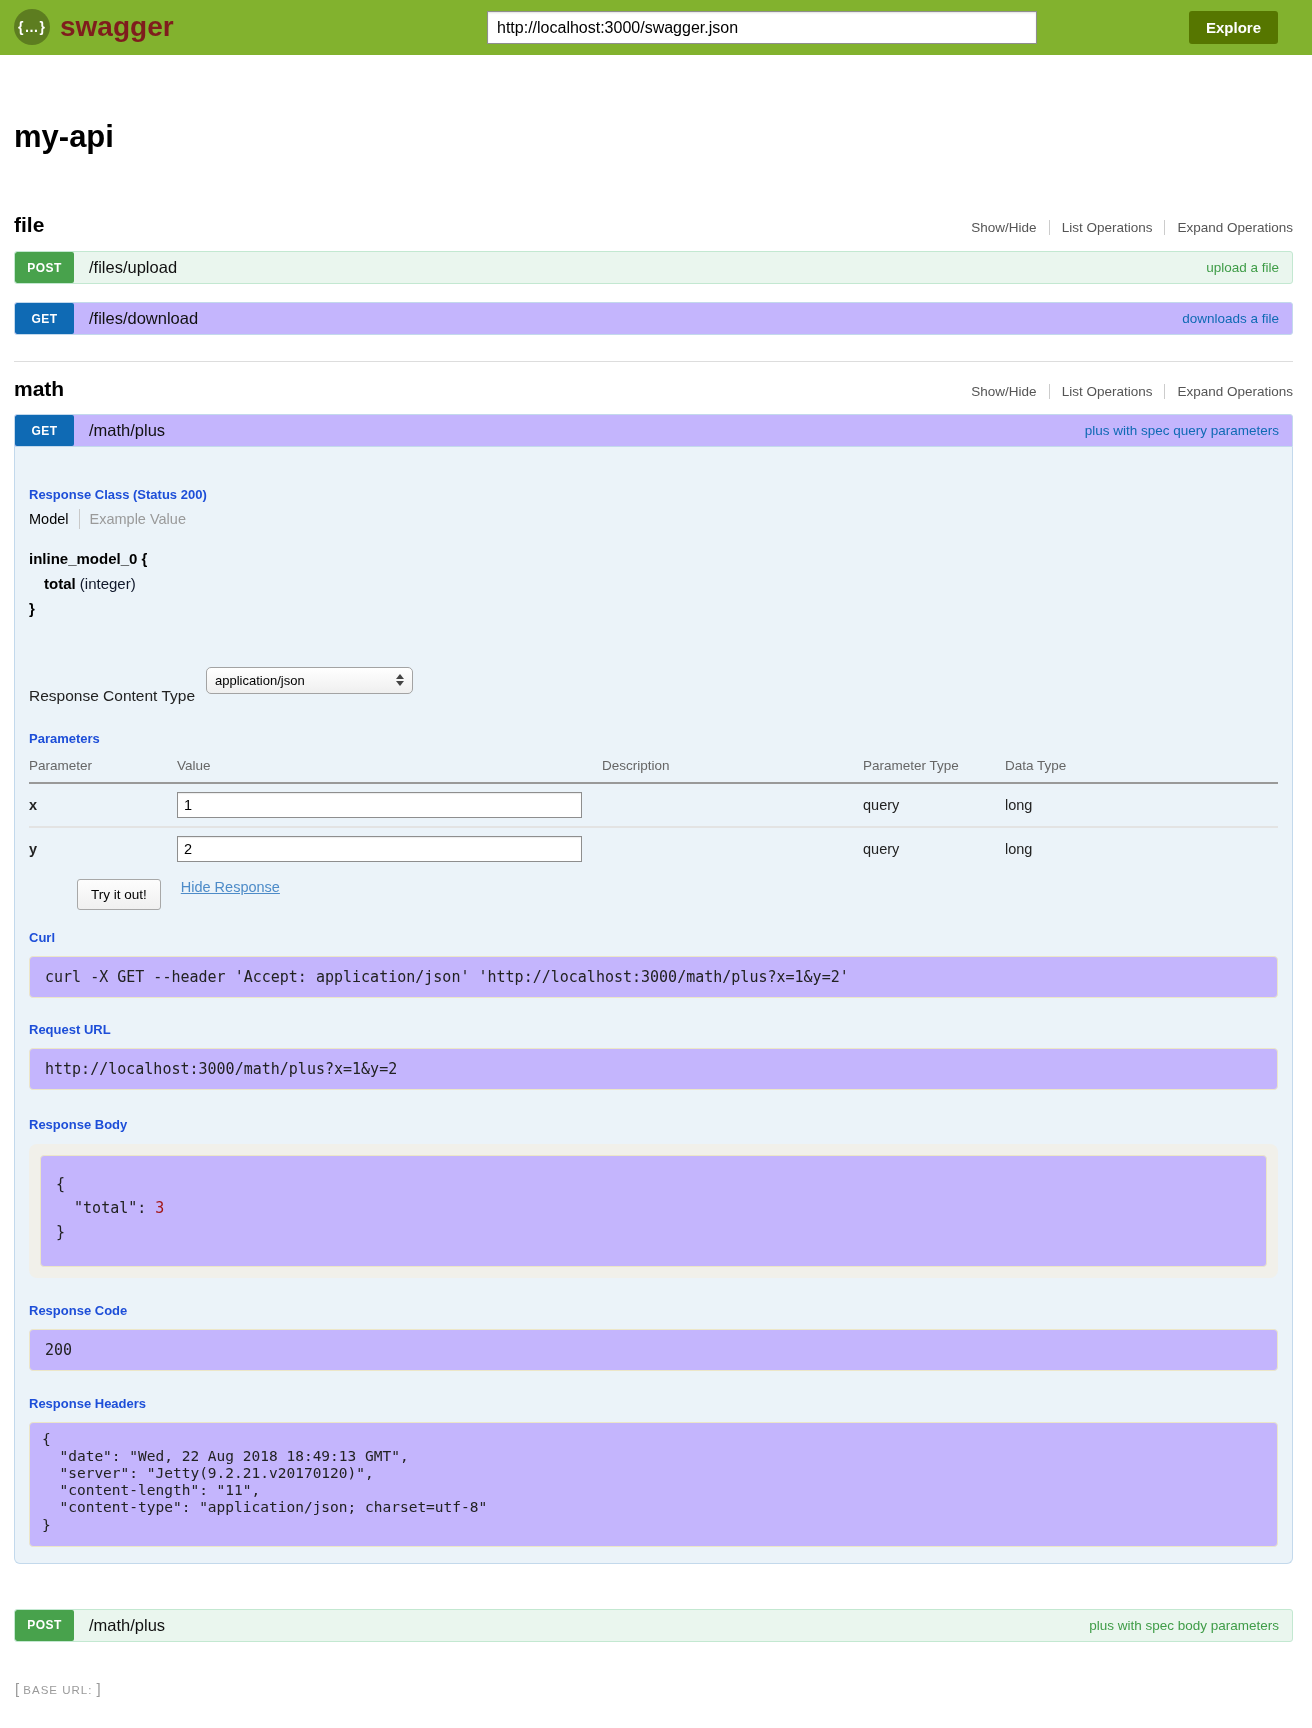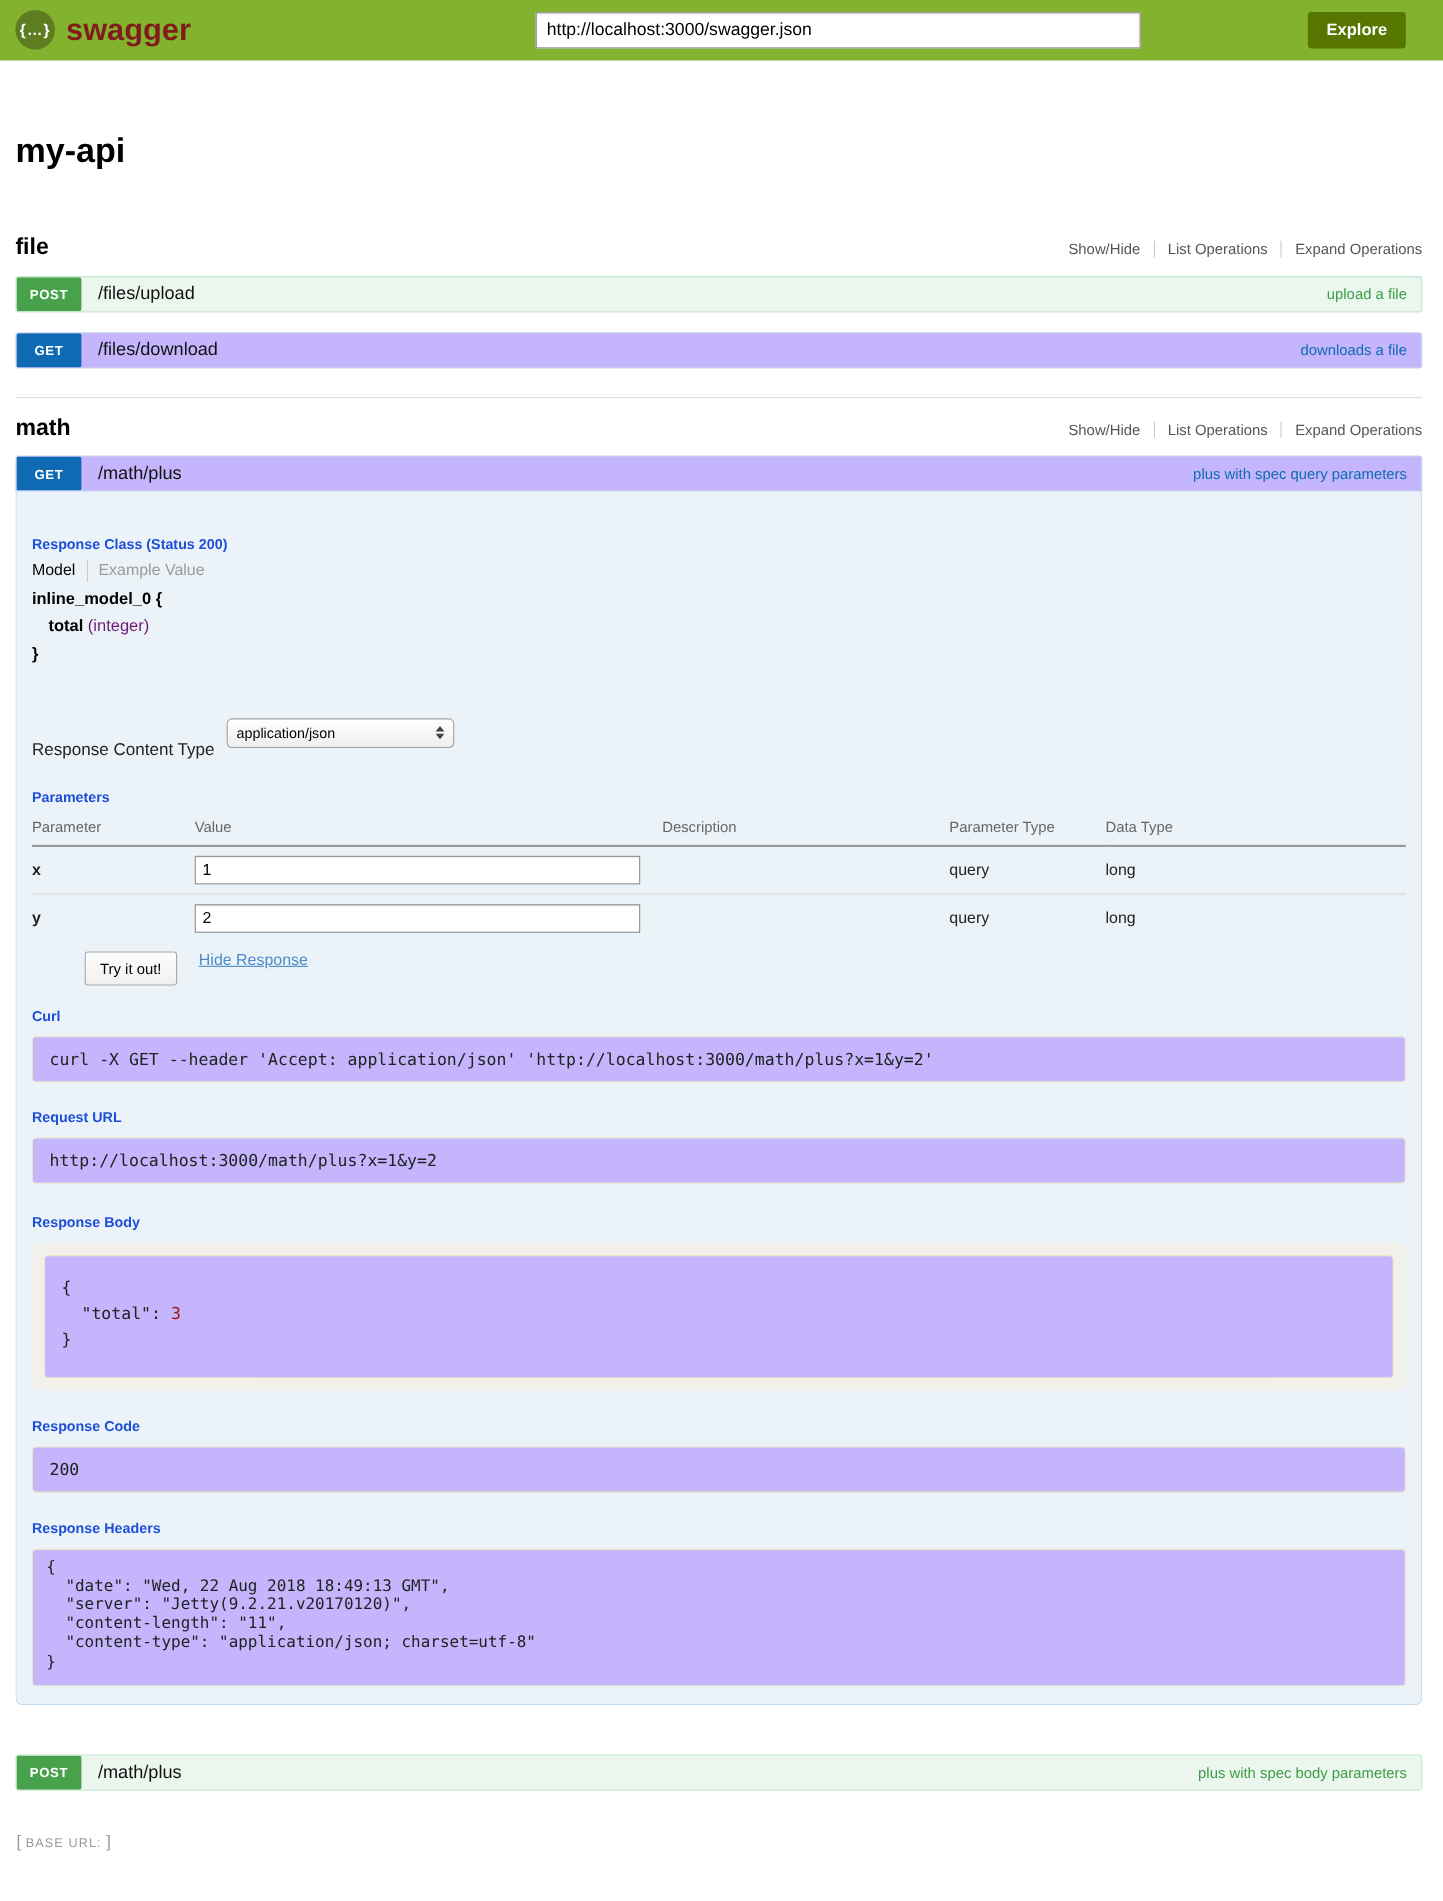--- a/index.html
+++ b/index.html
@@ -66,24 +66,24 @@
   .op-content {
     background: #ebf3f9; border: 1px solid #c3d9ec; border-top: none;
     border-radius: 0 0 6px 6px; padding: 14px 14px 16px 14px;
   }
   .blue-h { color: #1d4ed8; font-size: 13px; font-weight: bold; }
   .h-response-class { margin-top: 26px; }
   .model-tabs { display: flex; align-items: center; gap: 10px; margin-top: 7px; font-size: 14.5px; }
   .tab-model { color: #000; cursor: pointer; }
   .tab-example { color: #9a9a9a; cursor: pointer; }
   .tab-sep { width: 1px; height: 20px; background: #c9c9c9; }
-  .model-sig { margin-top: 3px; font-size: 15px; line-height: 25px; color: #333; }
+  .model-sig { margin-top: 17px; font-size: 15px; line-height: 25px; color: #333; }
   .model-sig .bold { font-weight: bold; color: #000; }
   .model-sig .prop { padding-left: 15px; }
-  .model-sig .ptype { color: #701a75; }
+  .model-sig .ptype { color: #0f172a; }
   .rct-row { display: flex; align-items: center; gap: 11px; margin-top: 34px; }
   .rct-label { font-size: 15.5px; color: #222; margin-top: 32px; }
   .select {
     width: 207px; height: 27px; border: 1px solid #a3a3a3; border-radius: 5px;
     background: linear-gradient(#ffffff, #efefef);
     display: flex; align-items: center; padding: 0 8px; font-size: 13px; color:#000; cursor: pointer;
   }
   .sel-arrows { margin-left: auto; display: flex; flex-direction: column; gap: 2px; }
   .sel-arrows .up   { width: 0; height: 0; border-left: 4px solid transparent; border-right: 4px solid transparent; border-bottom: 5px solid #444; }
   .sel-arrows .down { width: 0; height: 0; border-left: 4px solid transparent; border-right: 4px solid transparent; border-top: 5px solid #444; }

